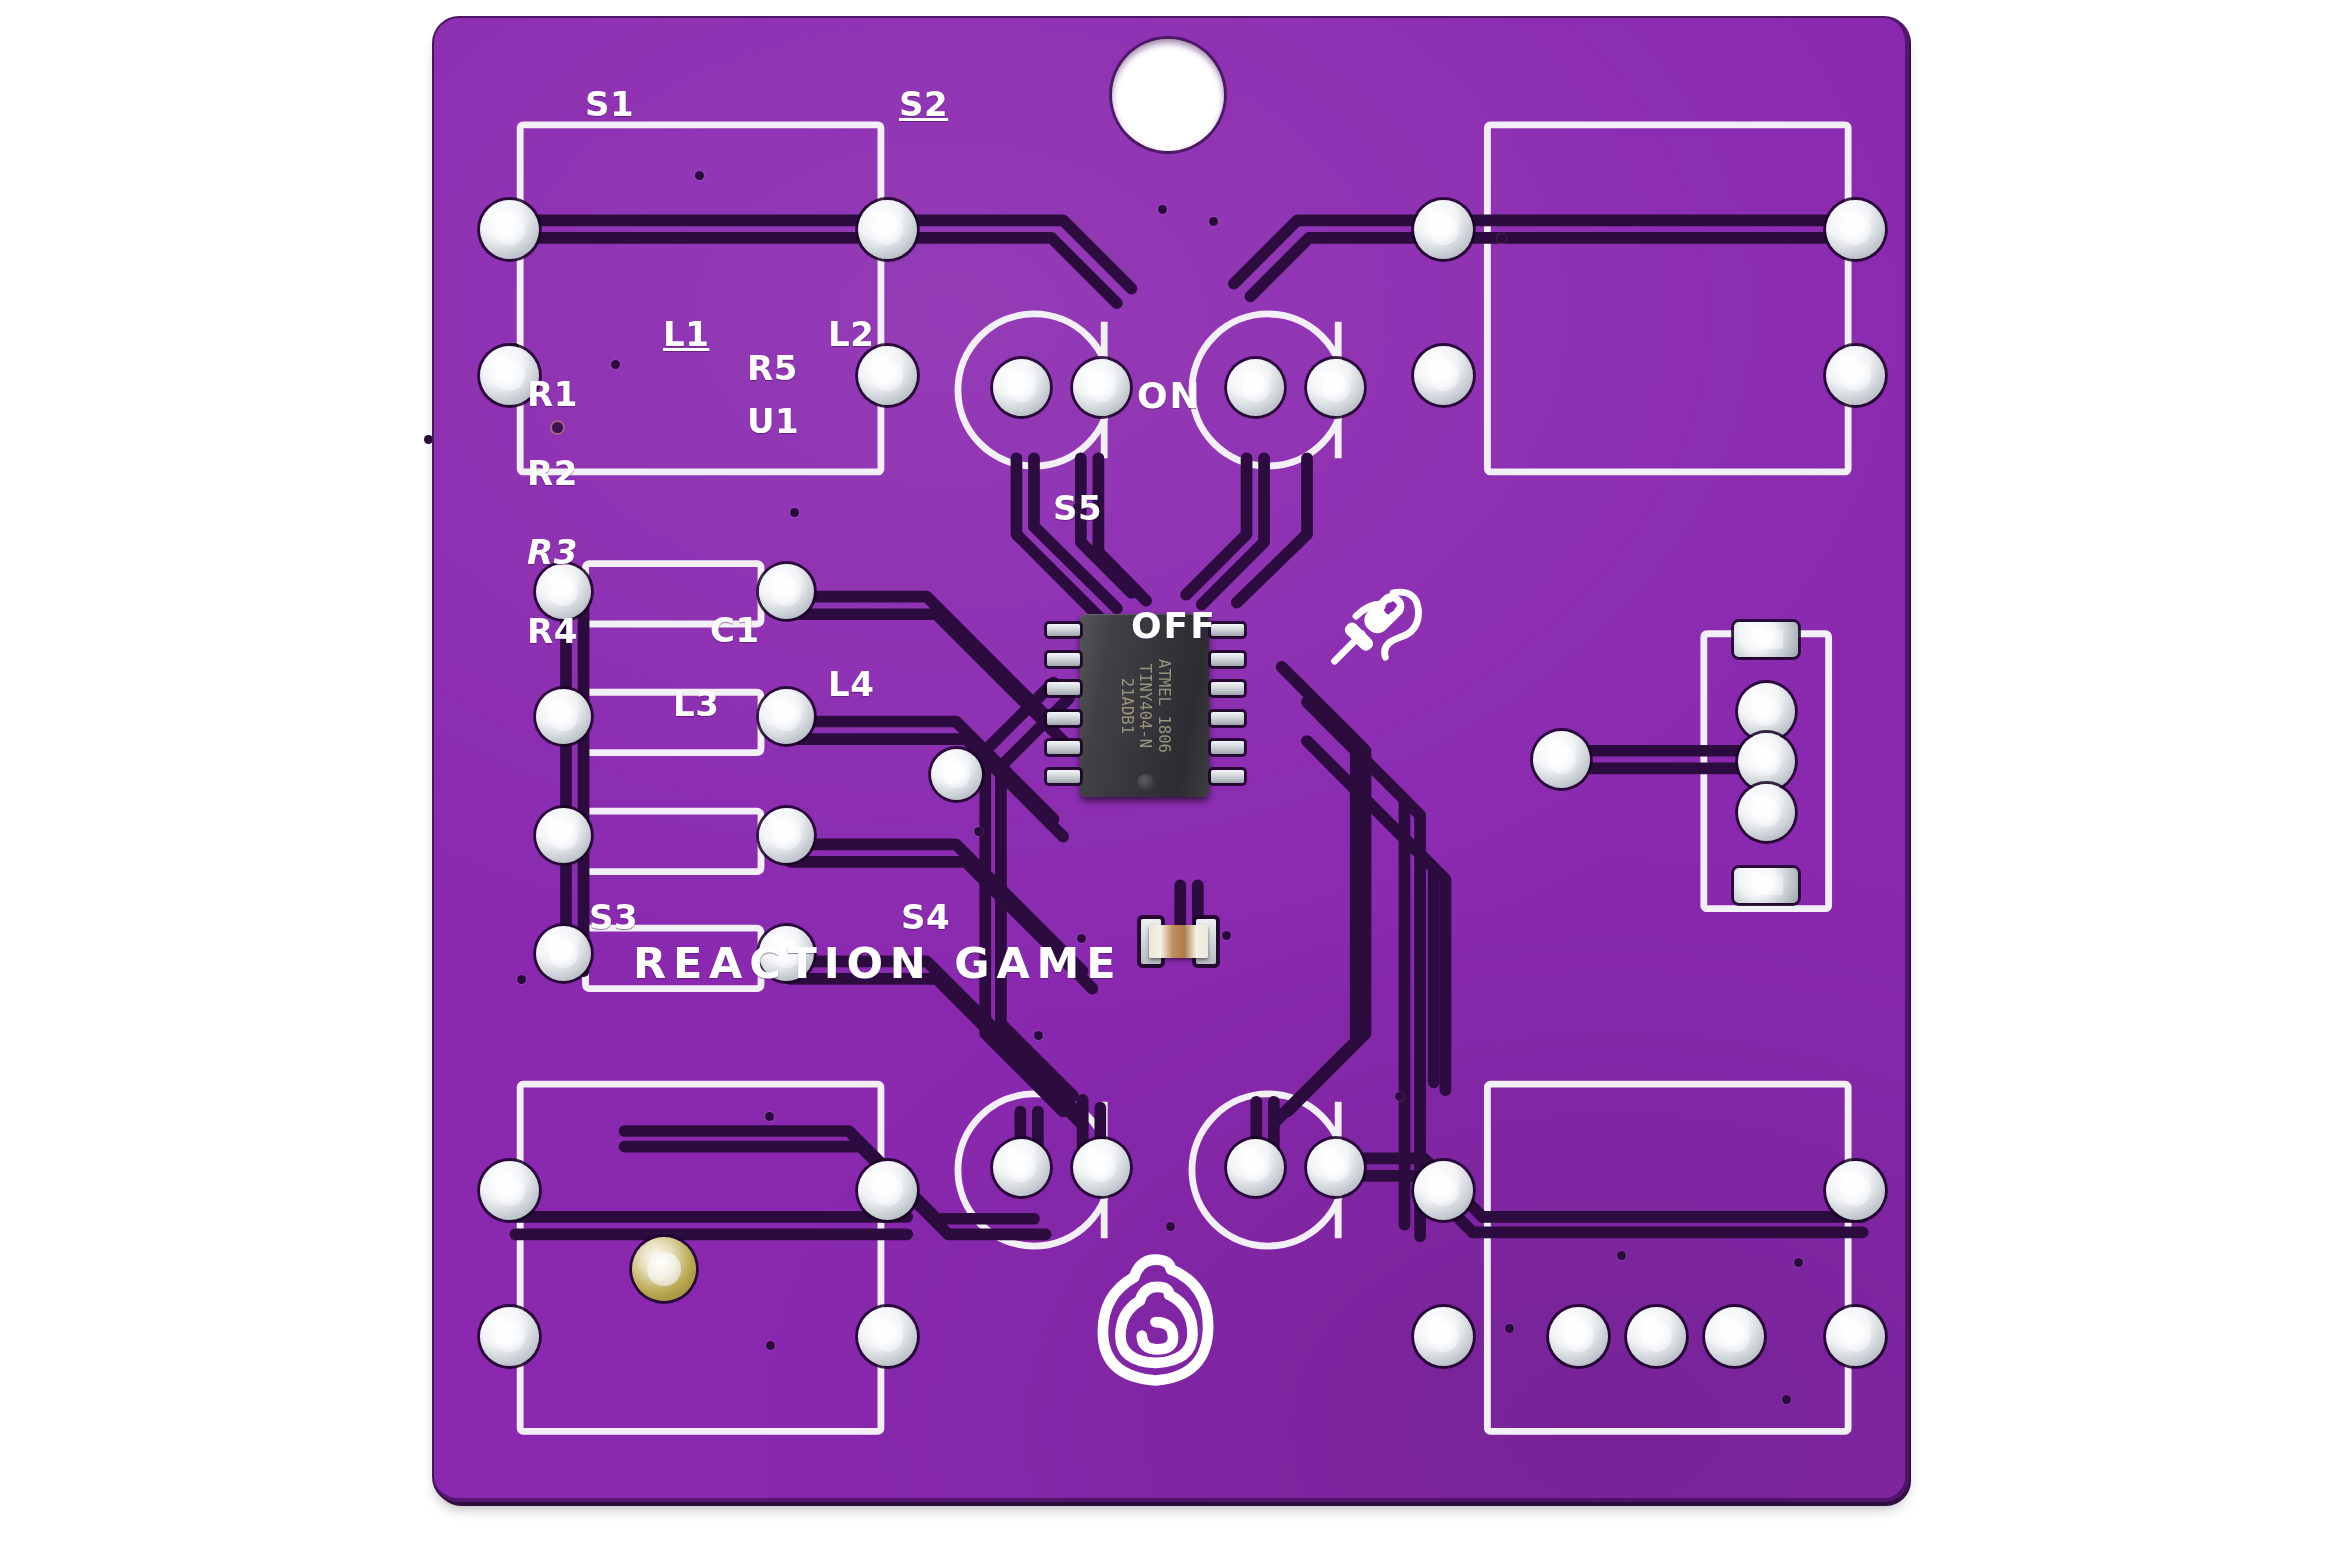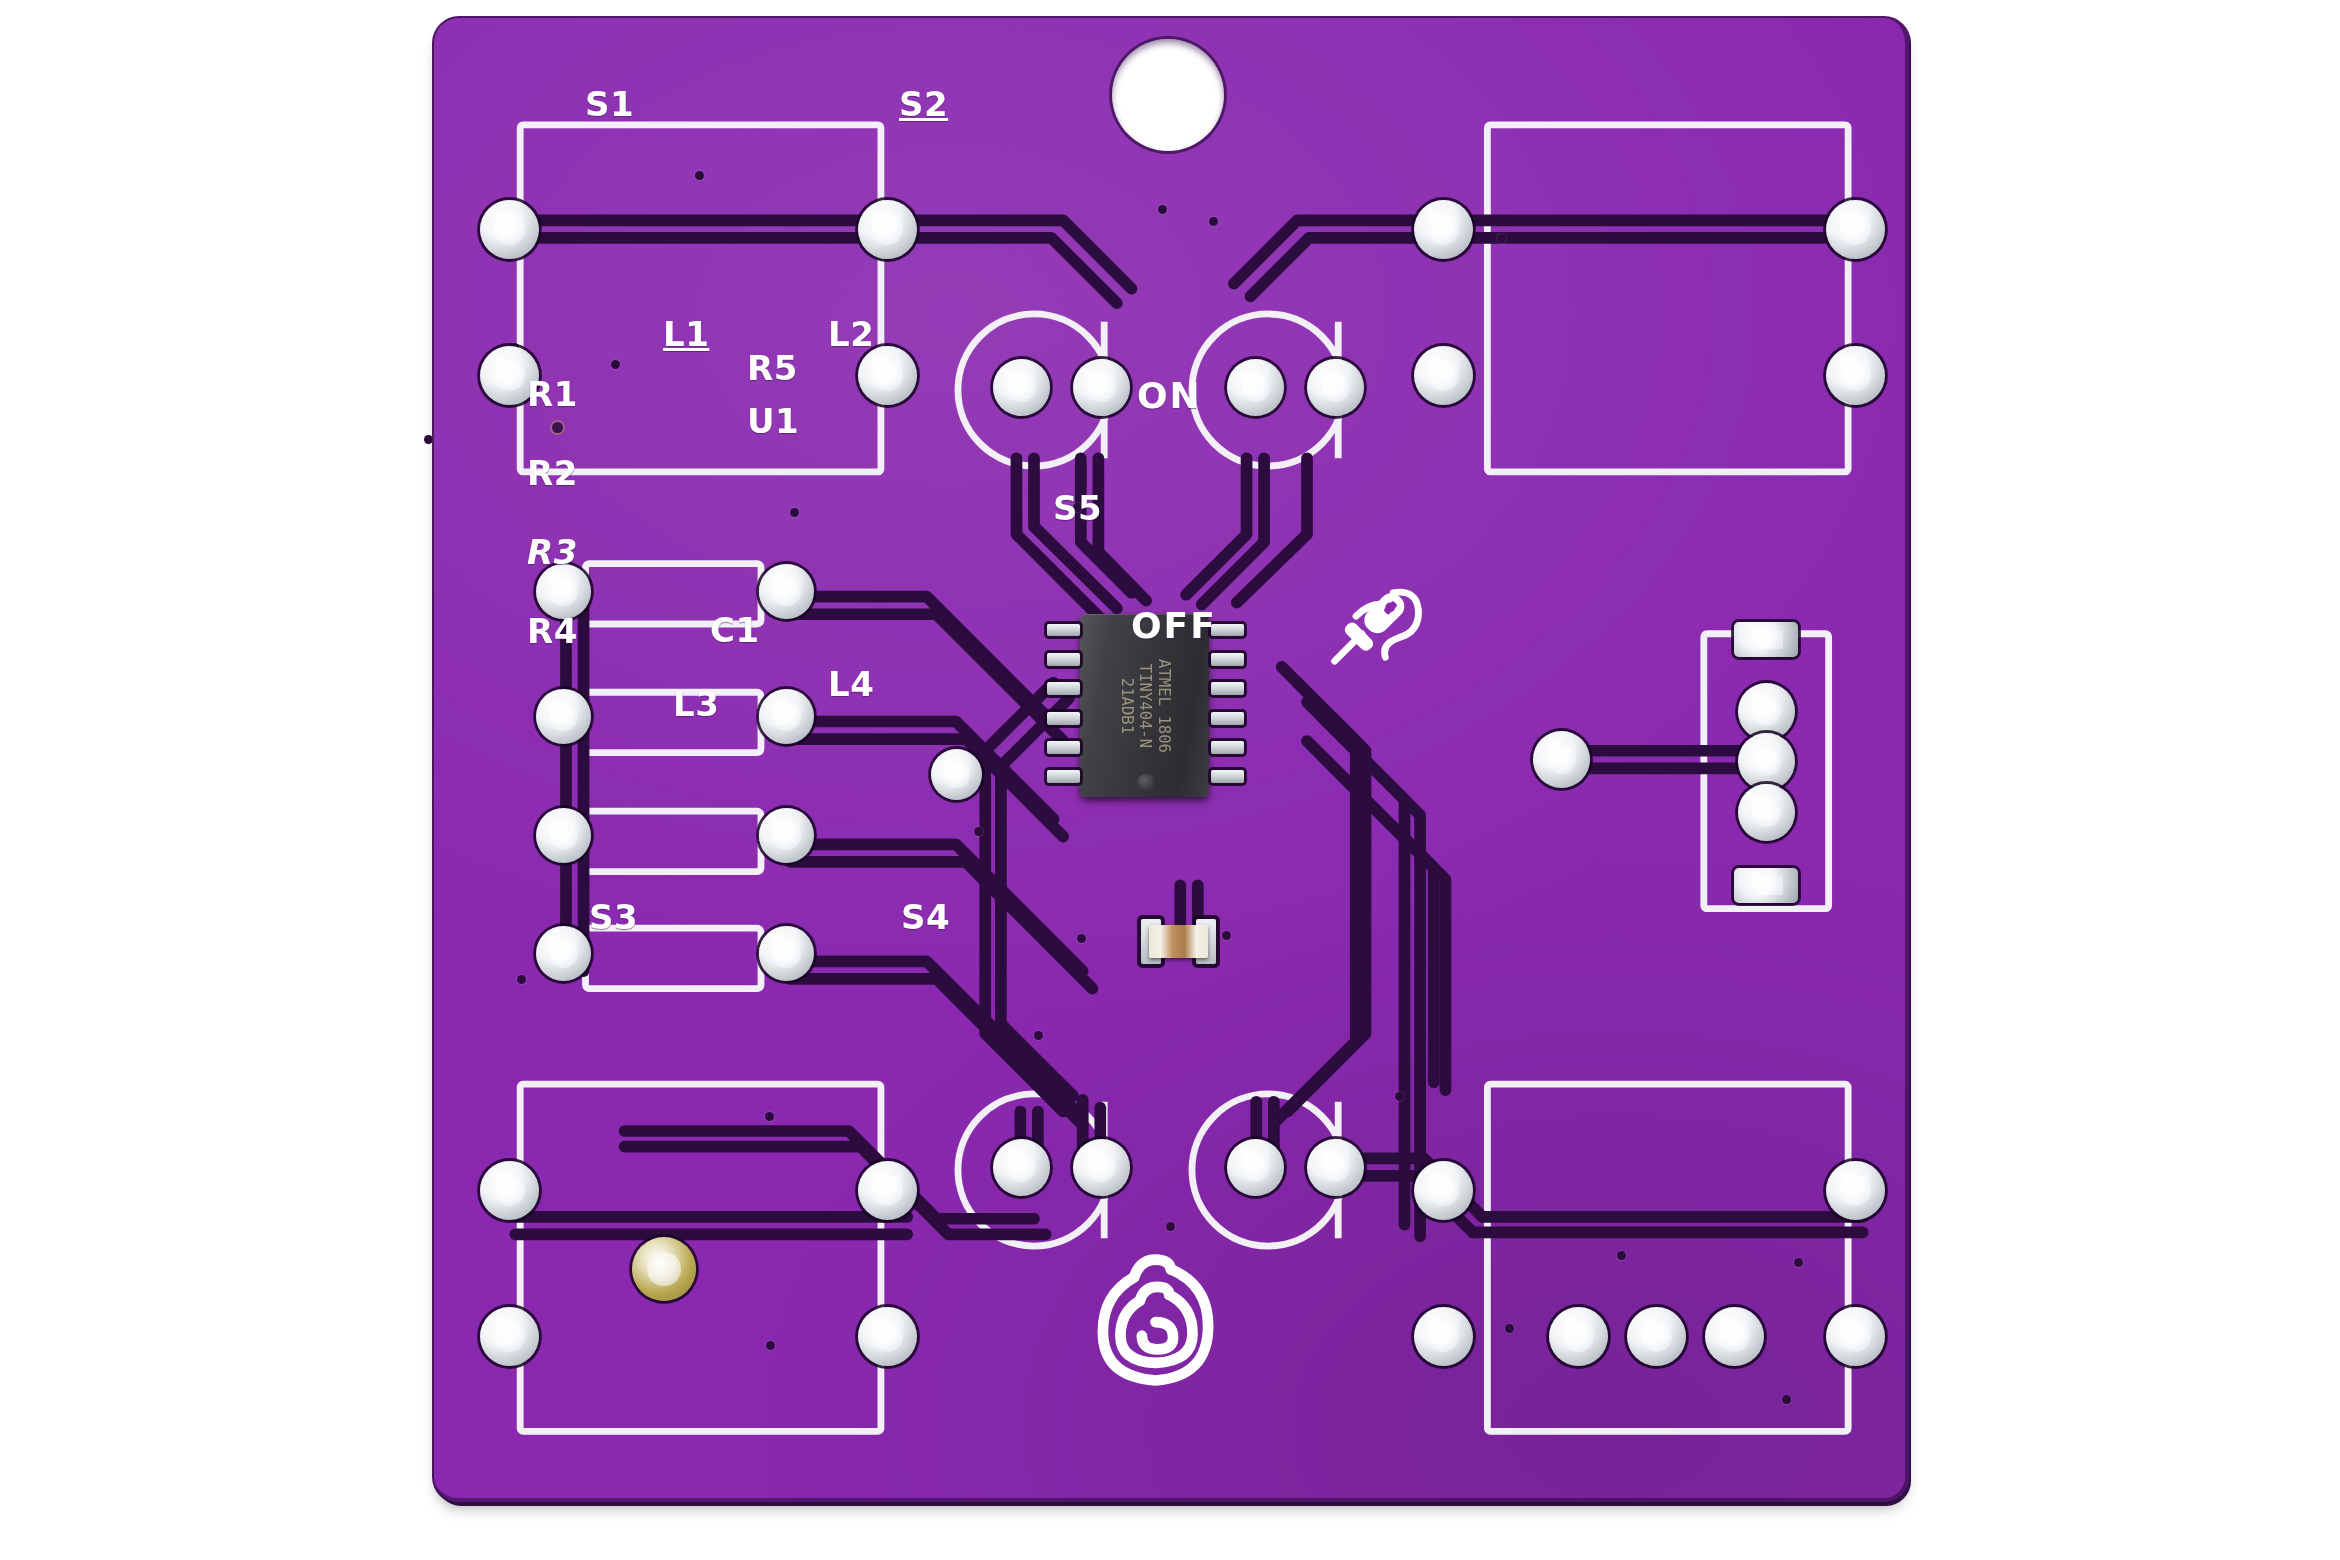--- a/index.html
+++ b/index.html
@@ -404,20 +404,21 @@
     <div class="silk ref" style="left:828px;top:664px;">L4</div>
     <div class="silk ref" style="left:527px;top:374px;">R1</div>
     <div class="silk ref" style="left:527px;top:453px;">R2</div>
     <div class="silk ref" style="left:527px;top:532px;font-style:italic;">R3</div>
     <div class="silk ref" style="left:527px;top:611px;">R4</div>
     <div class="silk ref" style="left:747px;top:348px;">R5</div>
     <div class="silk ref" style="left:747px;top:389px;margin-top:12px;">U1</div>
     <div class="silk ref" style="left:710px;top:610px;">C1</div>
     <div class="silk onoff" style="left:1137px;top:375px;">ON</div>
     <div class="silk onoff" style="left:1131px;top:605px;">OFF</div>
+    <div class="silk title" style="left:633px;top:938px;">REACTION GAME</div>
 
     <div class="via" style="left:510px;top:343px;width:8.8px;height:8.8px;"></div>
     <div class="via" style="left:695px;top:171px;width:8.8px;height:8.8px;"></div>
     <div class="via" style="left:1158px;top:205px;width:8.8px;height:8.8px;"></div>
     <div class="via" style="left:1497px;top:234px;width:8.8px;height:8.8px;"></div>
     <div class="via" style="left:1209px;top:217px;width:8.8px;height:8.8px;"></div>
     <div class="via" style="left:611px;top:360px;width:8.8px;height:8.8px;"></div>
     <div class="via" style="left:790px;top:508px;width:8.8px;height:8.8px;"></div>
     <div class="viaring" style="left:552px;top:422px;width:10.7px;height:10.7px;"></div>
     <div class="via" style="left:424px;top:435px;width:8.8px;height:8.8px;"></div>

